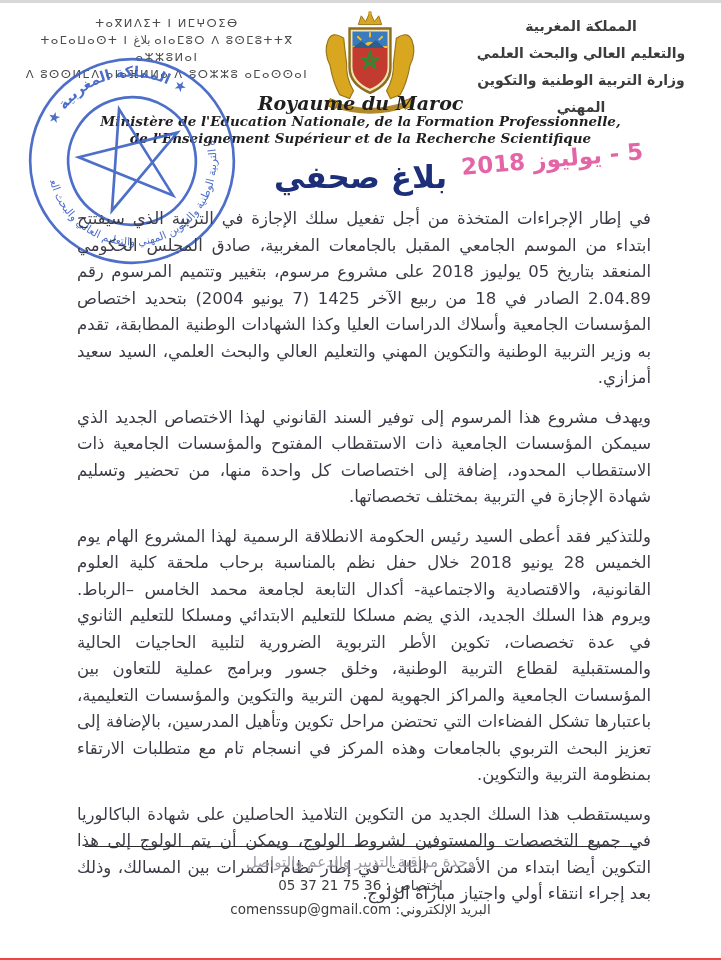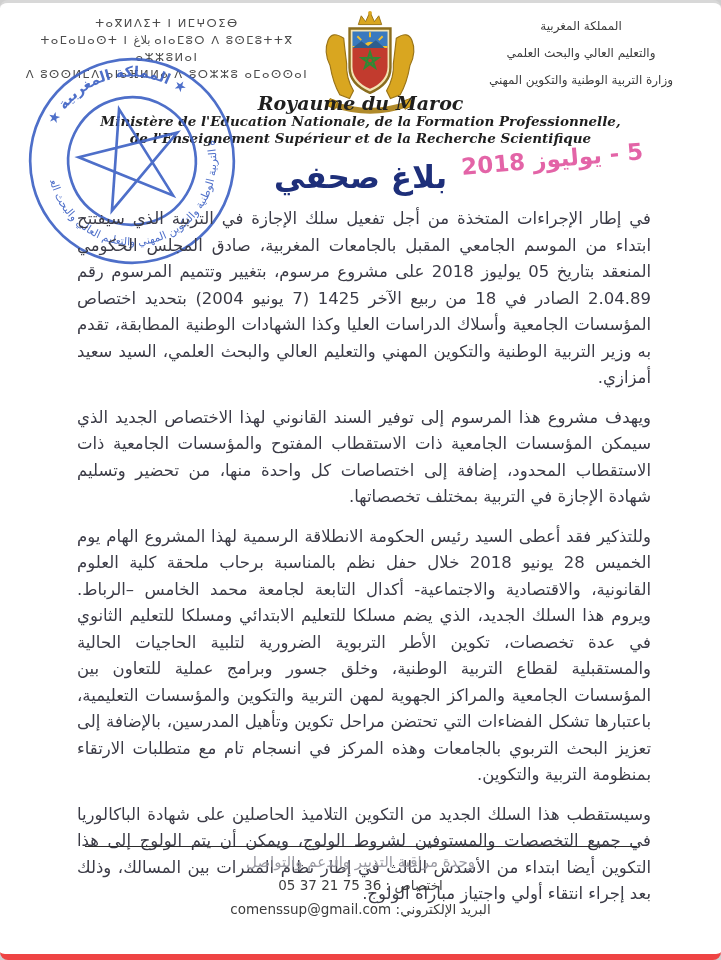--- a/index.html
+++ b/index.html
@@ -6,35 +6,34 @@
   body {
     background:#cfcfcf;
     font-family:"DejaVu Sans", sans-serif;
   }
   .page {
     position:relative;
     width:721px; height:960px;
     margin:0 auto;
     background:#ffffff;
     border-top:3px solid #d8d8d8;
-    border-bottom:6px solid #ef4444;
+    border-bottom:2px solid #ef4444;
     box-sizing:border-box;
     overflow:hidden;
-    border-radius:8px;
   }
   
   .tifinagh {
     position:absolute; top:12px; left:8px; width:318px;
     text-align:center; font-size:11.5px; line-height:17px;
     color:#4c4c4c; letter-spacing:1.5px;
   }
   .ministry-ar {
     position:absolute; top:10px; right:16px; width:248px;
     text-align:center; direction:rtl;
-    font-size:12px; line-height:27px; color:#3c3c3c;
+    font-size:14px; line-height:27px; color:#3c3c3c;font-weight:bold;
   }
   .coat { position:absolute; top:6px; left:303px; width:134px; text-align:center; }
   .french {
     position:absolute; top:92px; left:0; width:100%;
     text-align:center; font-family:"DejaVu Serif", serif;
     font-style:italic; font-size:13.5px; line-height:17.5px; color:#1f1f1f;
   }
   .french .fr-line1 { font-size:19px; font-weight:bold; }
   .french .fr-rest  { font-weight:bold; }
   

